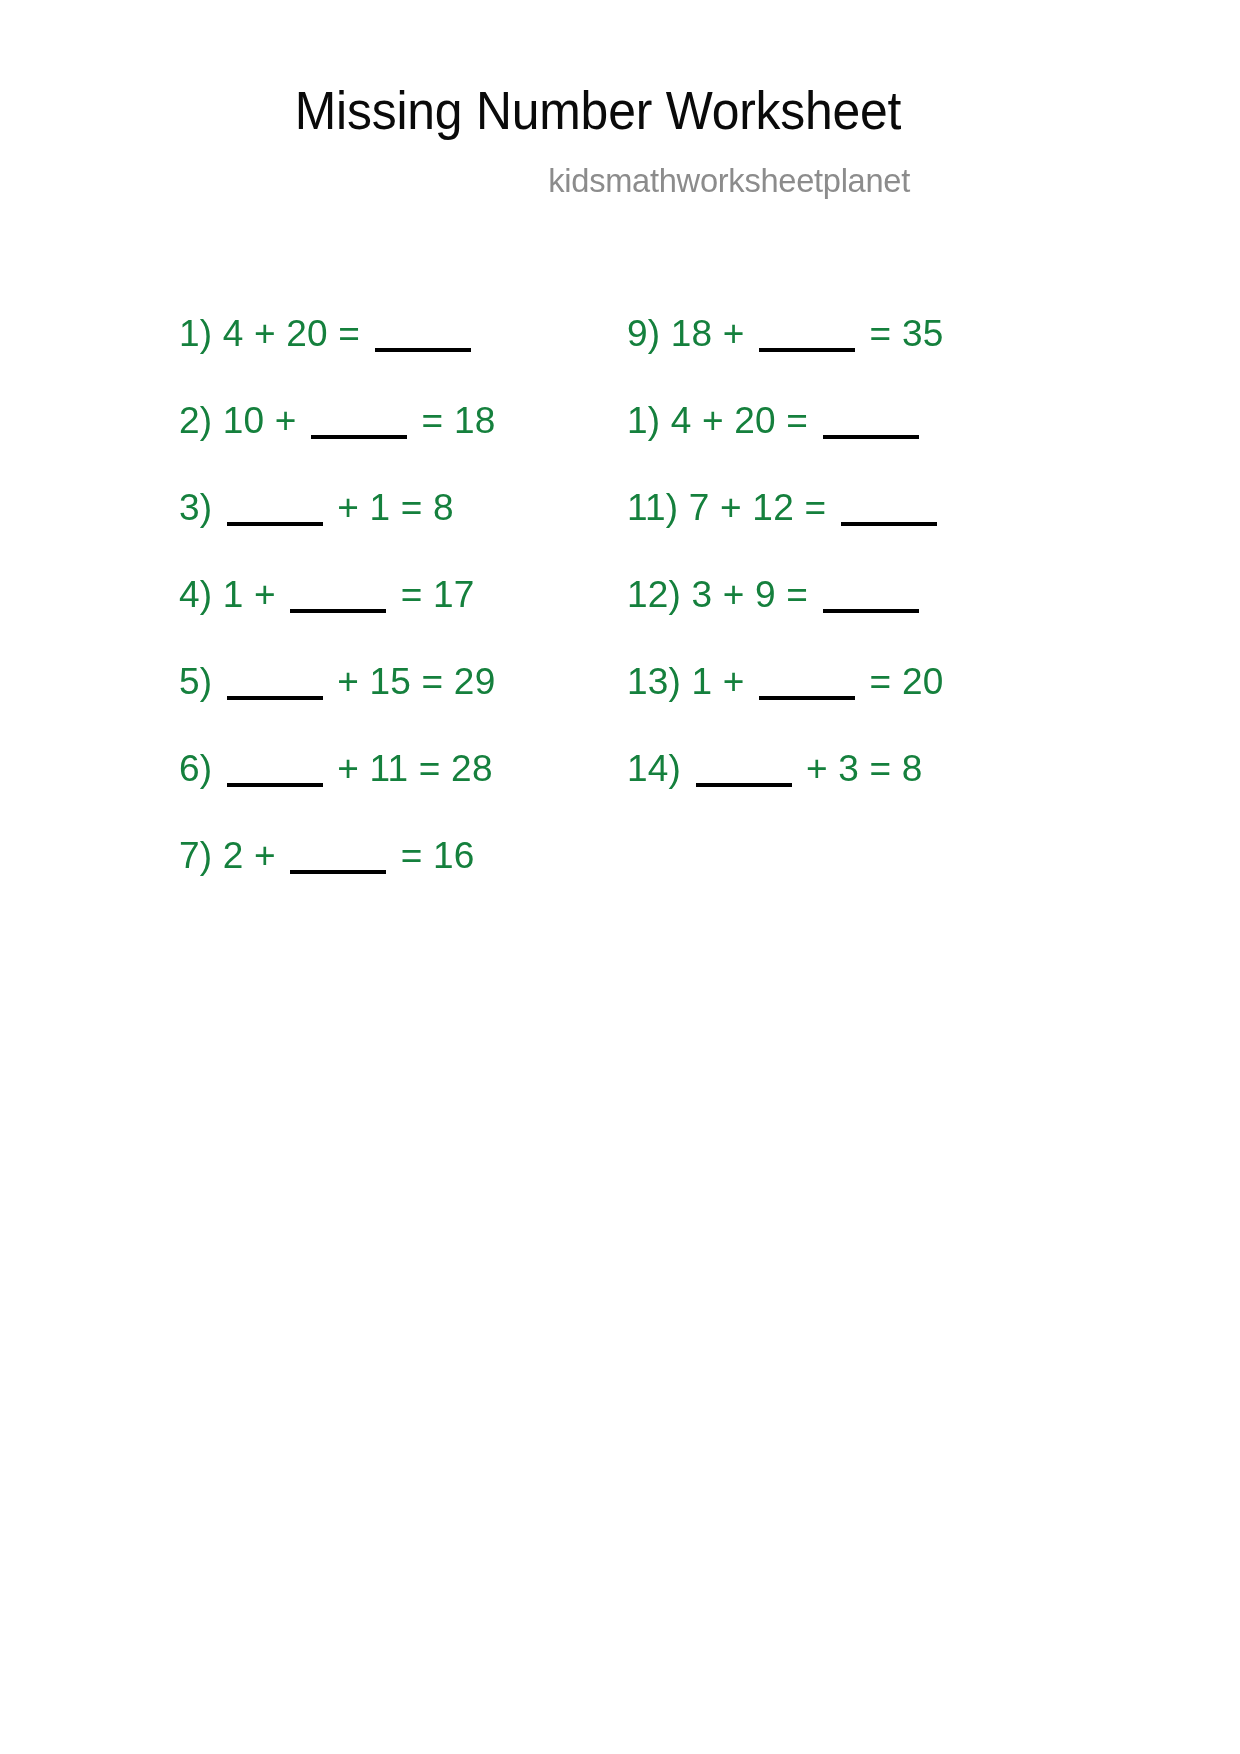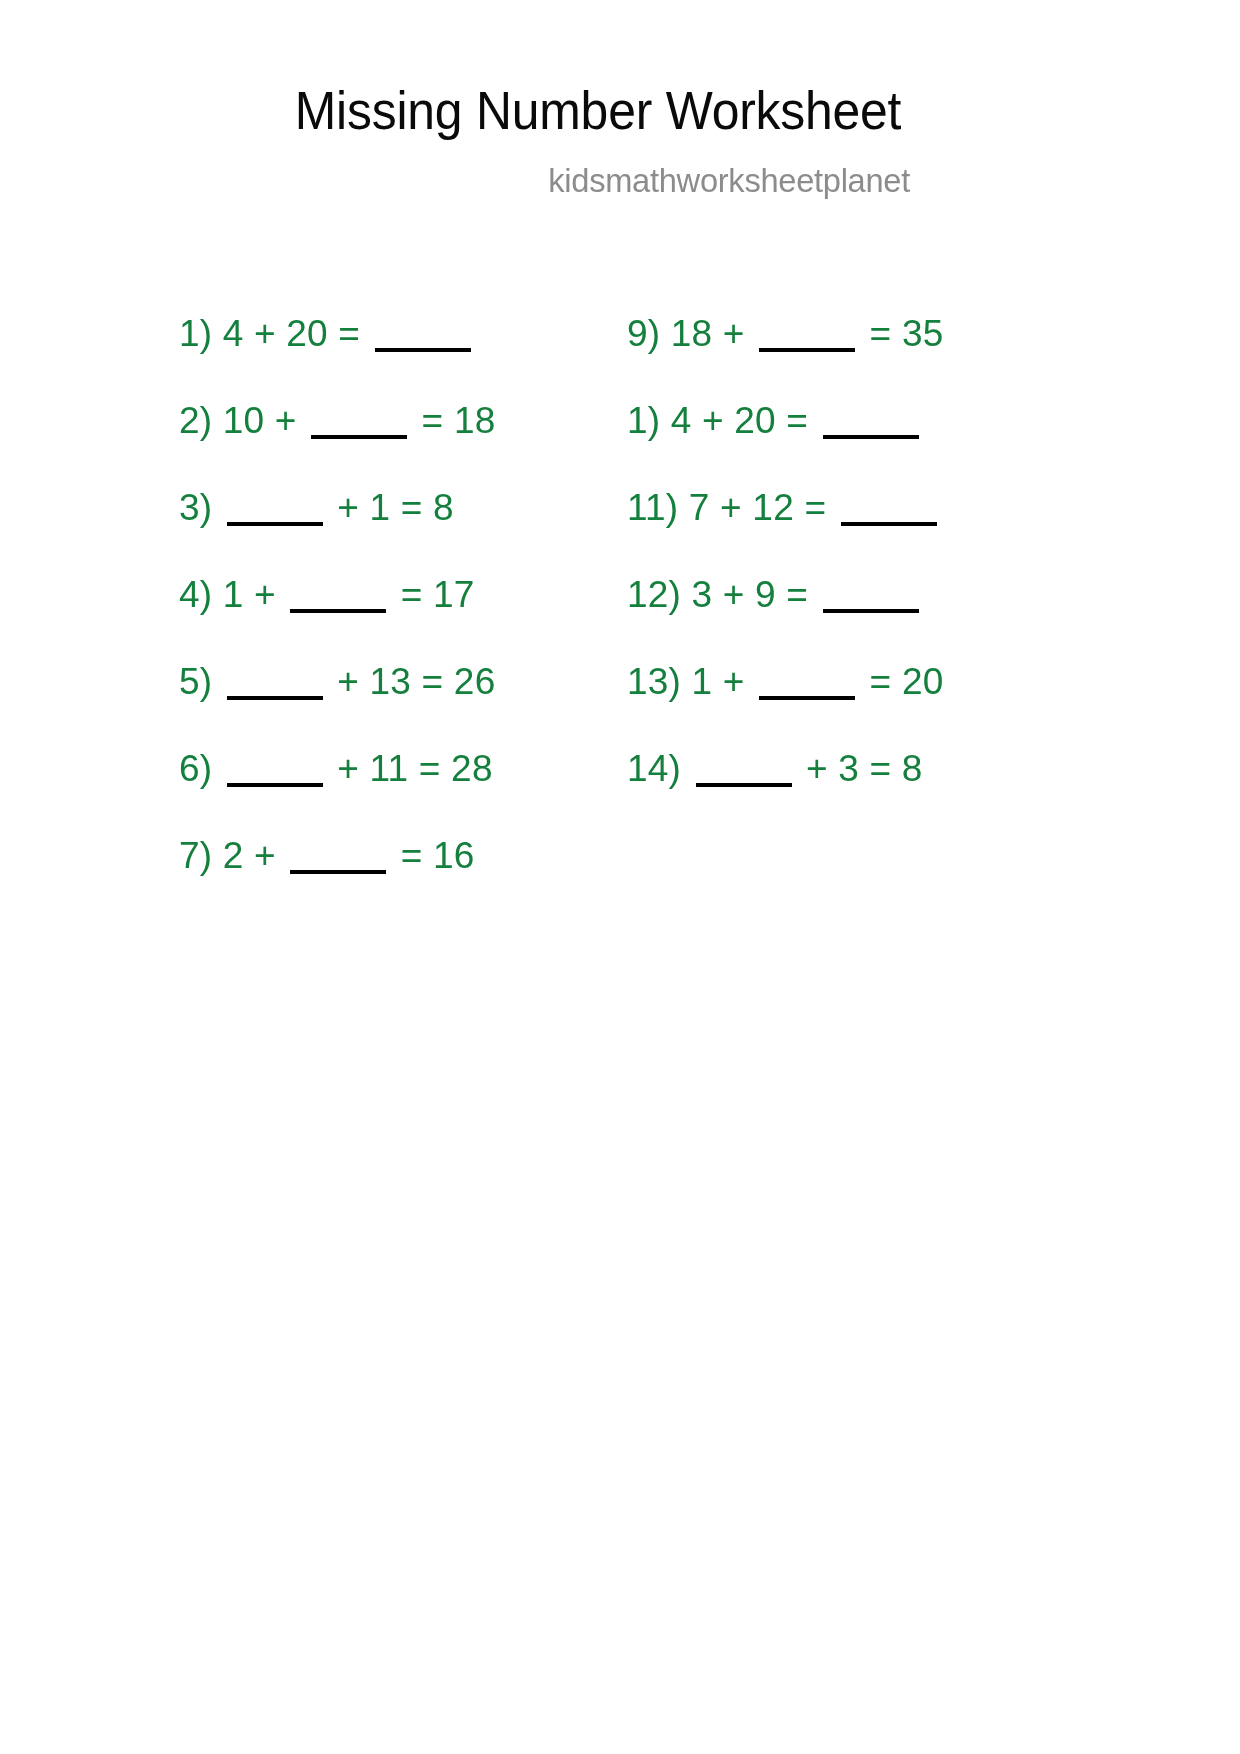--- a/index.html
+++ b/index.html
@@ -126,21 +126,21 @@
         <div class="problem-row">
           <div class="problem-text"><span class="seg">2) </span><span class="seg">10 + </span><span class="blank"></span><span class="seg"> = 18</span></div>
         </div>
         <div class="problem-row">
           <div class="problem-text"><span class="seg">3) </span><span class="blank"></span><span class="seg"> + 1 = 8</span></div>
         </div>
         <div class="problem-row">
           <div class="problem-text"><span class="seg">4) </span><span class="seg">1 + </span><span class="blank"></span><span class="seg"> = 17</span></div>
         </div>
         <div class="problem-row">
-          <div class="problem-text"><span class="seg">5) </span><span class="blank"></span><span class="seg"> + 13 = 26</span></div>
+          <div class="problem-text"><span class="seg">5) </span><span class="blank"></span><span class="seg"> + 15 = 29</span></div>
         </div>
         <div class="problem-row">
           <div class="problem-text"><span class="seg">6) </span><span class="blank"></span><span class="seg"> + 11 = 28</span></div>
         </div>
         <div class="problem-row">
           <div class="problem-text"><span class="seg">7) </span><span class="seg">2 + </span><span class="blank"></span><span class="seg"> = 16</span></div>
         </div>
       </div>
     <div class="column column-right">
         <div class="problem-row">

